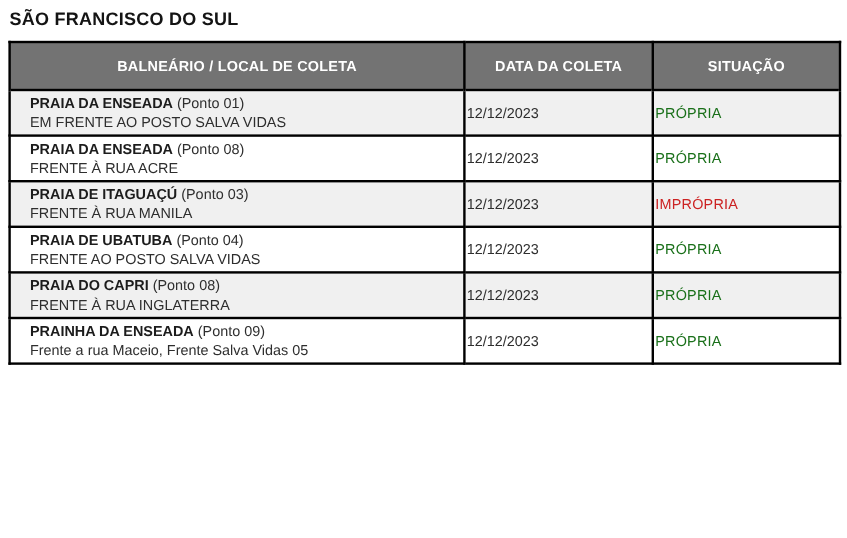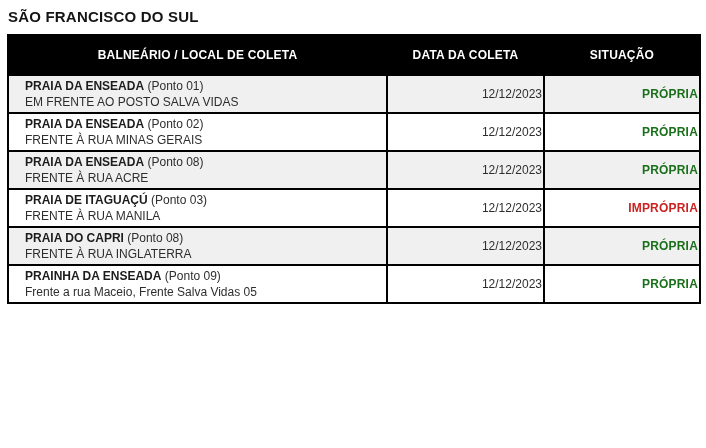--- a/index.html
+++ b/index.html
@@ -22,21 +22,21 @@
   table.report {
     border-collapse: collapse;
     table-layout: fixed;
     margin-left: 7px;
     width: 692px;
   }
   .report th, .report td {
     border: 2px solid #000000;
   }
   .report th {
-    background: #000000;
+    background: #737373;
     color: #ffffff;
     font-size: 12px;
     font-weight: bold;
     height: 40px;
     text-align: center;
     vertical-align: middle;
     border-bottom-width: 1px;
     letter-spacing: 0.2px;
   }
   .report td {
@@ -45,22 +45,22 @@
     height: 38px;
     vertical-align: middle;
     background: #ffffff;
   }
   .report tbody tr:nth-child(odd) td { background: #f0f0f0; }
   .report tbody tr:nth-child(even) td { background: #ffffff; }
   td.cell-main { padding: 2px 16px; }
   .cell-line { line-height: 16px; white-space: nowrap; overflow: hidden; }
   .beach-name { font-weight: bold; color: #1c1c1c; }
   .point-label { font-weight: normal; color: #2e2e2e; }
-  .cell-center { text-align: right; }
-  .status-text { font-weight: bold; font-size: 12.5px; letter-spacing: 0.2px; }
+  .cell-center { text-align: left; }
+  .status-text { font-weight: normal; font-size: 12.5px; letter-spacing: 0.2px; }
 </style>
 </head>
 <body>
 
 <h1 class="page-title">SÃO FRANCISCO DO SUL</h1>
 
 <table class="report">
   <colgroup>
     <col style="width:379px">
     <col style="width:157px">
@@ -77,41 +77,41 @@
       <tr>
     <td class="cell-main">
       <div class="cell-line"><span class="beach-name">PRAIA DA ENSEADA</span> <span class="point-label">(Ponto 01)</span></div>
       <div class="cell-line">EM FRENTE AO POSTO SALVA VIDAS</div>
     </td>
     <td class="cell-center">12/12/2023</td>
     <td class="cell-center status-text" style="color: rgb(26, 112, 26);">PRÓPRIA</td>
   </tr>
       <tr>
     <td class="cell-main">
-      <div class="cell-line"><span class="beach-name">PRAIA DA ENSEADA</span> <span class="point-label">(Ponto 02)</span></div>
-      <div class="cell-line">FRENTE À RUA MINAS GERAIS</div>
-    </td>
-    <td class="cell-center">12/12/2023</td>
-    <td class="cell-center status-text" style="color: rgb(26, 112, 26);">PRÓPRIA</td>
-  </tr>
-      <tr>
-    <td class="cell-main">
       <div class="cell-line"><span class="beach-name">PRAIA DA ENSEADA</span> <span class="point-label">(Ponto 08)</span></div>
       <div class="cell-line">FRENTE À RUA ACRE</div>
     </td>
     <td class="cell-center">12/12/2023</td>
     <td class="cell-center status-text" style="color: rgb(26, 112, 26);">PRÓPRIA</td>
   </tr>
       <tr>
     <td class="cell-main">
       <div class="cell-line"><span class="beach-name">PRAIA DE ITAGUAÇÚ</span> <span class="point-label">(Ponto 03)</span></div>
       <div class="cell-line">FRENTE À RUA MANILA</div>
     </td>
     <td class="cell-center">12/12/2023</td>
     <td class="cell-center status-text" style="color: rgb(204, 34, 34);">IMPRÓPRIA</td>
+  </tr>
+      <tr>
+    <td class="cell-main">
+      <div class="cell-line"><span class="beach-name">PRAIA DE UBATUBA</span> <span class="point-label">(Ponto 04)</span></div>
+      <div class="cell-line">FRENTE AO POSTO SALVA VIDAS</div>
+    </td>
+    <td class="cell-center">12/12/2023</td>
+    <td class="cell-center status-text" style="color: rgb(26, 112, 26);">PRÓPRIA</td>
   </tr>
       <tr>
     <td class="cell-main">
       <div class="cell-line"><span class="beach-name">PRAIA DO CAPRI</span> <span class="point-label">(Ponto 08)</span></div>
       <div class="cell-line">FRENTE À RUA INGLATERRA</div>
     </td>
     <td class="cell-center">12/12/2023</td>
     <td class="cell-center status-text" style="color: rgb(26, 112, 26);">PRÓPRIA</td>
   </tr>
       <tr>

